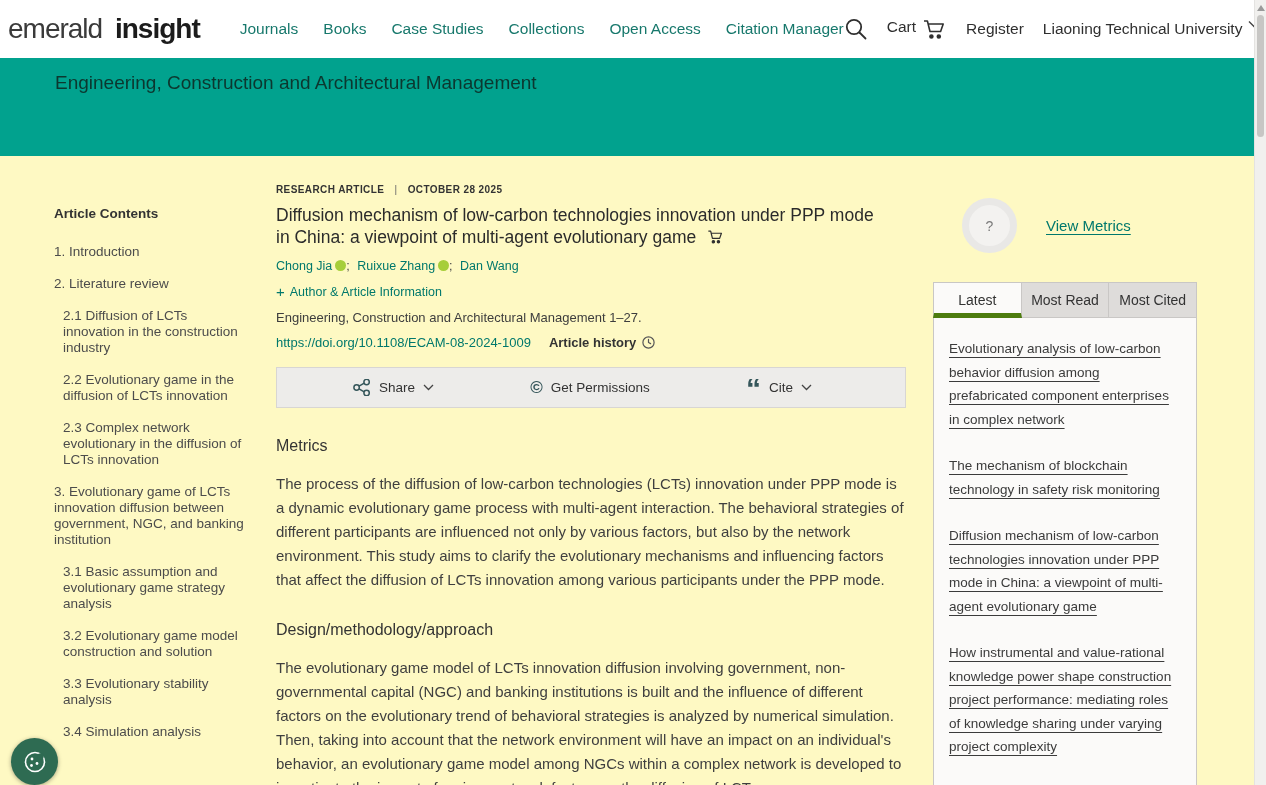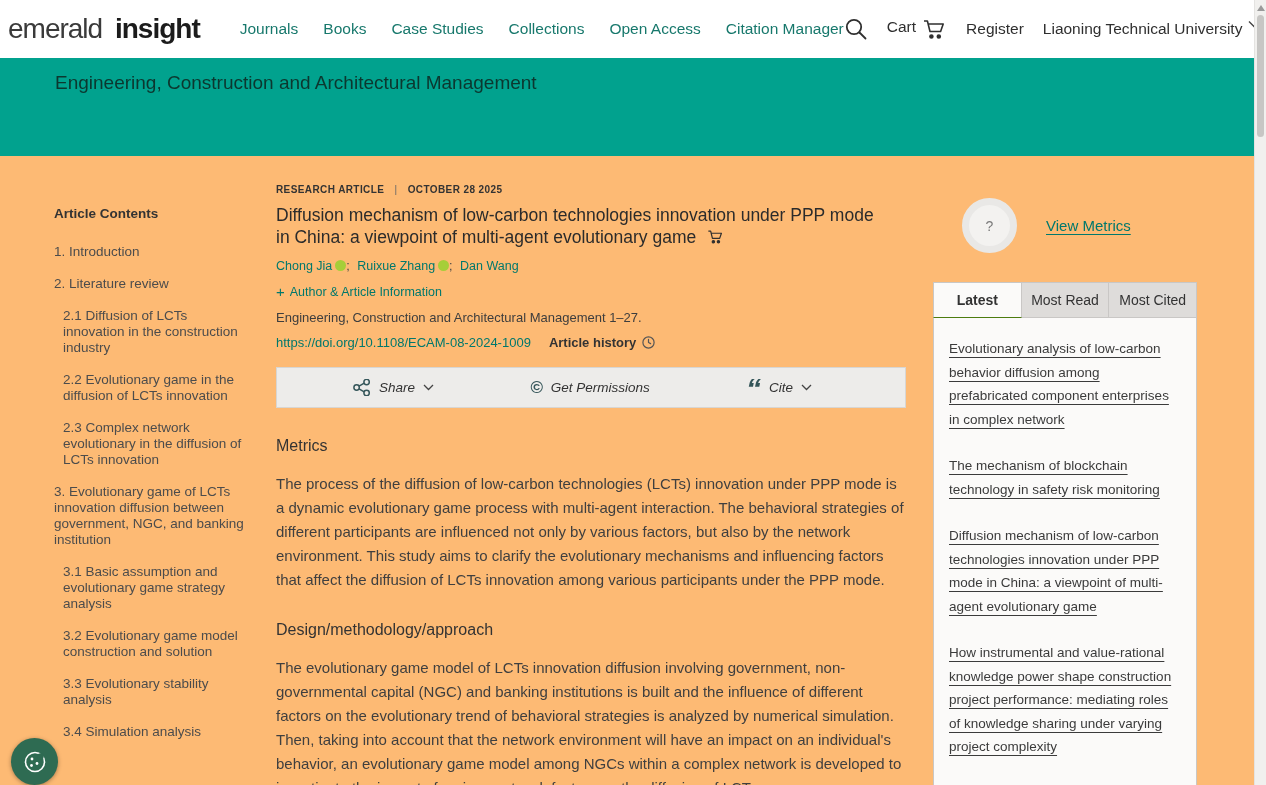--- a/index.html
+++ b/index.html
@@ -1,17 +1,17 @@
 <!DOCTYPE html>
 <html><head>
 <meta charset="utf-8">
 <style>
   * { margin:0; padding:0; box-sizing:border-box; }
   body { font-family:"Liberation Sans", sans-serif; background:#fff; }
-  .page { position:relative; width:1266px; height:785px; background:#fdba74; overflow:hidden; }
+  .page { position:relative; width:1266px; height:785px; background:#fef9c3; overflow:hidden; }
 
   
   .header { position:absolute; top:0; left:0; width:1254px; height:58px; background:#fff; display:flex; align-items:center; }
   .logo { margin-left:8px; font-size:28px; color:#3a3a3a; cursor:pointer; white-space:nowrap; }
   .logo .l1 { font-weight:400; letter-spacing:-1px; }
   .logo .l2 { font-weight:800; letter-spacing:-1px; color:#1c1c1c; margin-left:5px; }
   .main-nav { display:flex; gap:25px; margin-left:40px; }
   .main-nav .nav-link { color:#17786c; font-size:15.5px; cursor:pointer; white-space:nowrap; }
   .hdr-right { margin-left:auto; margin-right:24px; display:flex; align-items:center; gap:19px; font-size:15.5px; color:#2f2f2f; }
   .hdr-item { display:flex; align-items:flex-start; gap:6px; cursor:pointer; white-space:nowrap; }
@@ -37,35 +37,35 @@
   .authors { margin-top:11px; font-size:12.5px; }
   .author { color:#00786c; cursor:pointer; }
   .orcid { display:inline-block; width:11px; height:11px; border-radius:50%; background:#a6ce39; vertical-align:-1px; margin-left:3px; }
   .asep { color:#444; margin-right:4px; }
   .author-info { margin-top:12px; font-size:12.5px; color:#00786c; cursor:pointer; display:flex; align-items:center; gap:5px; }
   .plus-icon { font-size:15px; line-height:12px; }
   .cite-line { margin-top:11px; font-size:13px; color:#3d3d3d; }
   .doi-row { margin-top:10px; display:flex; align-items:center; gap:18px; font-size:13px; }
   .doi-link { color:#00786c; cursor:pointer; }
   .history { display:flex; align-items:center; gap:6px; font-weight:700; color:#333; cursor:pointer; }
-  .toolbar { margin-top:17px; width:630px; height:41px; background:#edecea; border:1px solid #d8d6d3; display:flex; align-items:center; justify-content:space-between; padding:0 93px 0 76px;font-style:italic; }
+  .toolbar { margin-top:17px; width:630px; height:41px; background:#edecea; border:1px solid #d8d6d3; display:flex; align-items:center; justify-content:space-between; padding:0 93px 0 76px; }
   .tool-btn { display:flex; align-items:center; gap:8px; font-size:13.5px; color:#333; cursor:pointer; }
   .cite-glyph { font-size:30px; line-height:10px; height:16px; color:#35565a; font-weight:700; overflow:visible; position:relative; top:4px; }
   .copy-glyph { font-size:17px; color:#35565a; font-weight:600; }
   .section-h { margin-top:29px; font-size:16px; font-weight:400; color:#333; }
   .section-p { margin-top:17px; font-size:15px; line-height:24px; color:#3f3f3f; }
 
   
   .rail { position:absolute; left:933px; top:198px; width:264px; }
   .metrics-row { display:flex; align-items:center; gap:29px; margin-left:29px; }
   .alt-badge { width:55px; height:55px; border-radius:50%; background:#f3f2f0; border:7px solid #e9e8e6; display:flex; align-items:center; justify-content:center; font-size:14px; color:#7a7a7a; }
   .view-metrics { color:#00786c; font-size:15px; text-decoration:underline; text-underline-offset:3px; cursor:pointer; }
   .tabs { display:flex; margin-top:29px; width:264px; }
   .tab { flex:1; height:36px; line-height:34px; text-align:center; font-size:14px; color:#333; background:#dedcda; border:1px solid #c9c7c5; border-left:none; cursor:pointer; }
-  .tab.active { background:#fbfaf9; font-weight:700; border-left:1px solid #c9c7c5; border-bottom:1px solid #4d7c0f; }
+  .tab.active { background:#fbfaf9; font-weight:400; border-left:1px solid #c9c7c5; border-bottom:5px solid #4d7c0f; }
   .tab:first-child { border-left:1px solid #c9c7c5; }
   .panel { width:264px; background:#fbfaf9; border:1px solid #c9c7c5; border-top:none; padding:19px 15px 10px 15px; height:470px; }
   .rel-link { display:block; font-size:13.5px; line-height:23.5px; color:#3b3b3b; text-decoration:underline; text-underline-offset:3.5px; margin-bottom:23px; cursor:pointer; }
 
   
   .cookie-btn { position:absolute; left:11px; top:738px; width:47px; height:47px; border-radius:50%; background:#2e6b52; display:flex; align-items:center; justify-content:center; box-shadow:0 1px 4px rgba(0,0,0,0.35); cursor:pointer; }
 
   
   .scrollbar { position:absolute; right:0; top:0; width:12px; height:785px; background:#f1f0ee; border-left:1px solid #e4e3e1; }
   .scroll-up { position:absolute; top:5px; left:2px; width:0; height:0; border-left:4px solid transparent; border-right:4px solid transparent; border-bottom:6px solid #9a9a9a; }

